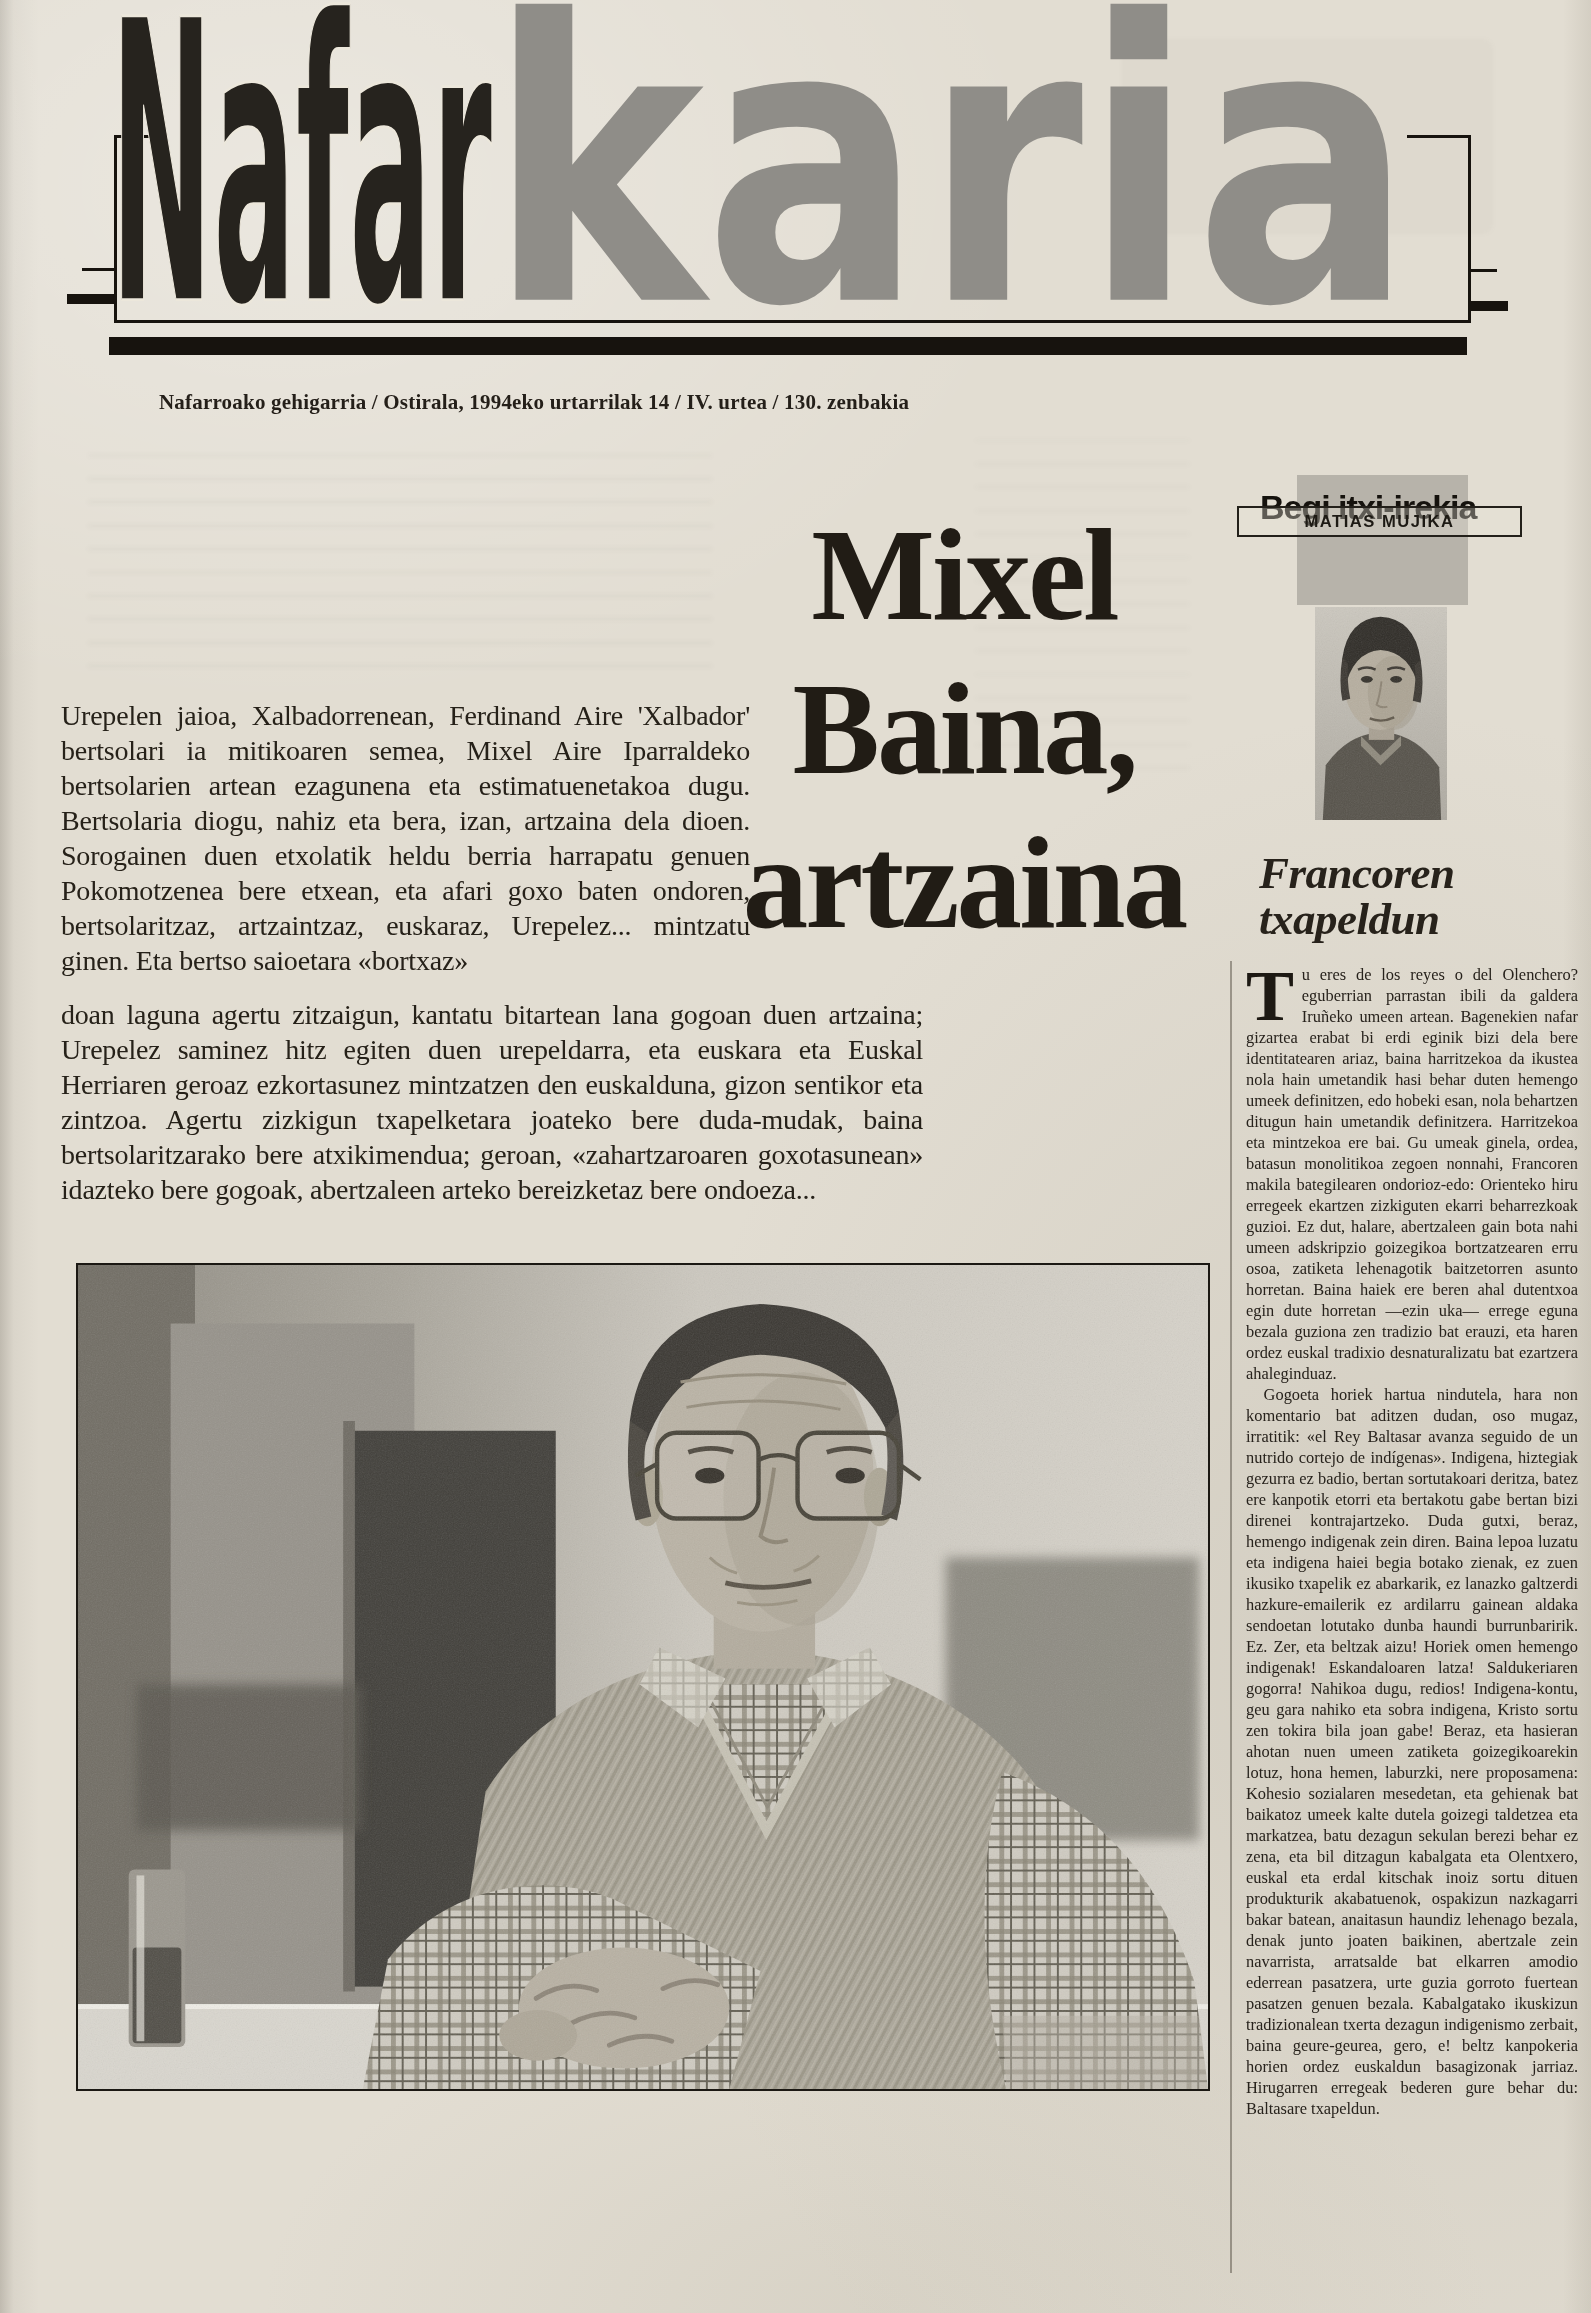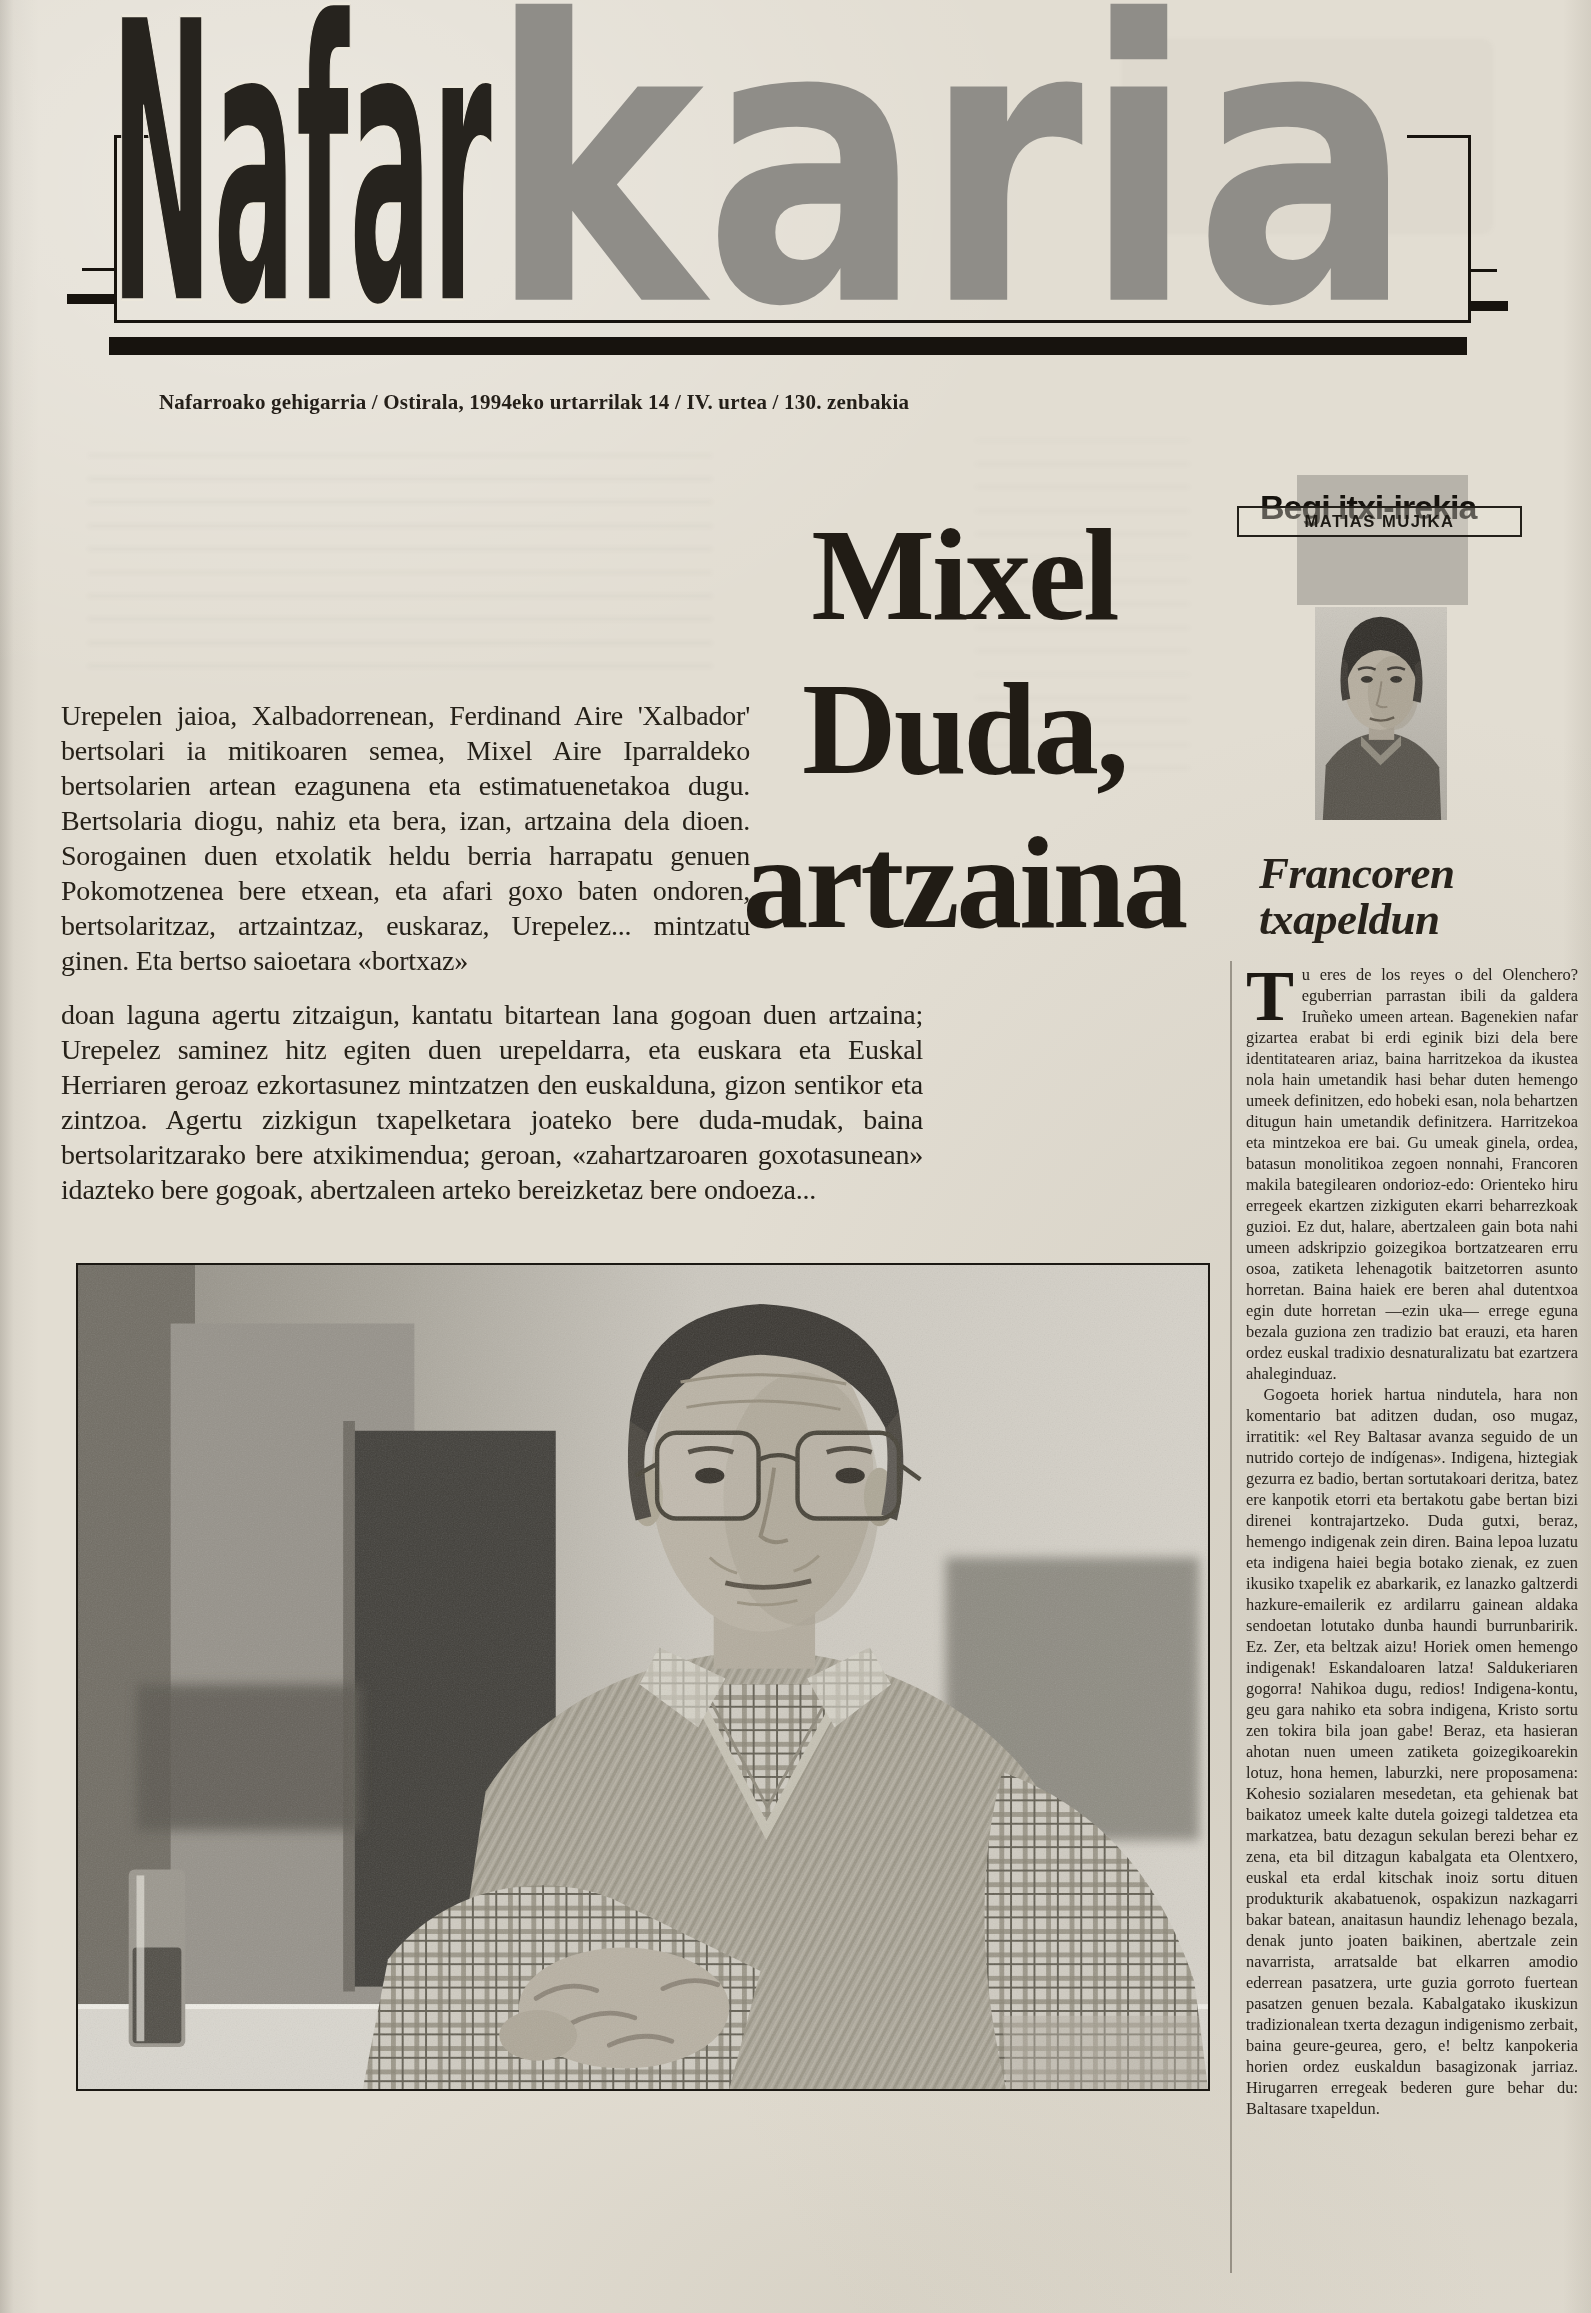--- a/index.html
+++ b/index.html
@@ -107,21 +107,21 @@
 
   <svg id="logo-svg" viewBox="0 0 1360 345">
     <text x="12" y="320" font-size="400" fill="#26231e" stroke="#ece7db" stroke-width="3" textLength="392" lengthAdjust="spacingAndGlyphs">Nafar</text>
     <text x="400" y="320" font-size="400" fill="#8f8d88" textLength="950" lengthAdjust="spacingAndGlyphs">karia</text>
   </svg>
 
   <div id="dateline">Nafarroako gehigarria / Ostirala, 1994eko urtarrilak 14 / IV. urtea / 130. zenbakia</div>
 
   <div id="headline">
     <span>Mixel</span><br>
-    <span>Duda,</span><br>
+    <span>Baina,</span><br>
     <span>artzaina</span>
   </div>
 
   <div id="lead-narrow" class="lead">Urepelen jaioa, Xalbadorrenean, Ferdinand Aire 'Xalbador' bertsolari ia mitikoaren semea, Mixel Aire Iparraldeko bertsolarien artean ezagunena eta estimatuenetakoa dugu. Bertsolaria diogu, nahiz eta bera, izan, artzaina dela dioen. Sorogainen duen etxolatik heldu berria harrapatu genuen Pokomotzenea bere etxean, eta afari goxo baten ondoren, bertsolaritzaz, artzaintzaz, euskaraz, Urepelez... mintzatu ginen. Eta bertso saioetara «bortxaz»</div>
   <div id="lead-wide" class="lead">doan laguna agertu zitzaigun, kantatu bitartean lana gogoan duen artzaina; Urepelez saminez hitz egiten duen urepeldarra, eta euskara eta Euskal Herriaren geroaz ezkortasunez mintzatzen den euskalduna, gizon sentikor eta zintzoa. Agertu zizkigun txapelketara joateko bere duda-mudak, baina bertsolaritzarako bere atxikimendua; geroan, «zahartzaroaren goxotasunean» idazteko bere gogoak, abertzaleen arteko bereizketaz bere ondoeza...</div>
 
   <div id="photo-frame">
     <svg viewBox="0 0 1159 845" preserveAspectRatio="none">
       <defs>
         <linearGradient id="wall" x1="0" y1="0" x2="1" y2="0">

